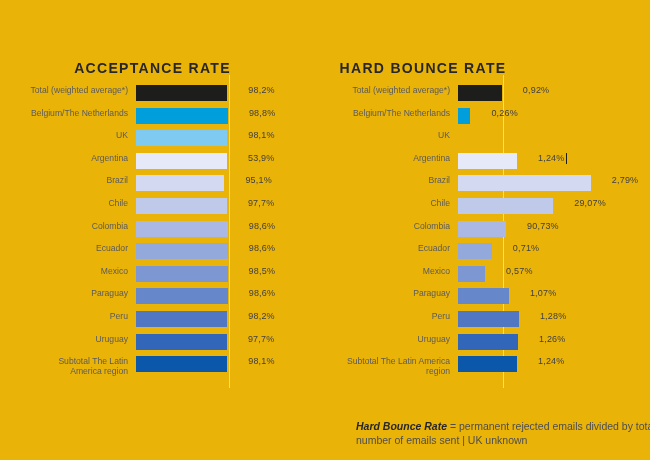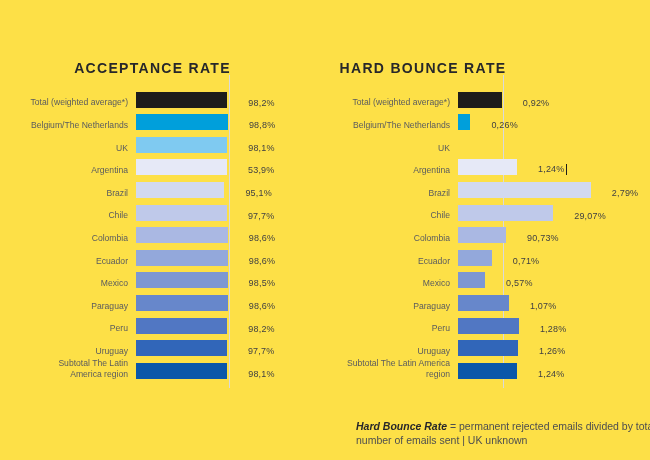--- a/index.html
+++ b/index.html
@@ -1,32 +1,32 @@
 <!DOCTYPE html>
 <html><head>
 <meta charset="utf-8">
 <style>
   html,body { margin:0; padding:0; background:#ffffff; }
   .canvas {
-    position:relative; width:650px; height:460px; background:#fde047;
+    position:relative; width:650px; height:460px; background:#eab308;
     font-family:"Liberation Sans", sans-serif; overflow:hidden;
   }
   .chart-title {
     position:absolute; top:48px; font-size:14px; font-weight:800;
     letter-spacing:1.3px; color:#27272a; text-align:center; white-space:nowrap;
   }
   #title-0 { left:30px;  width:245px; }
   #title-1 { left:323px; width:200px; }
   .gridline { position:absolute; top:75px; width:1px; height:313px; background:#d9d9dc; }
   #grid-0 { left:229px; }
   #grid-1 { left:503px; }
   .rows { position:absolute; top:85px; }
   #rows-0 { left:27px; }
   #rows-1 { left:344px; }
-  .row { display:flex; align-items:flex-end; height:22.6px; }
+  .row { display:flex; align-items:flex-start; height:22.6px; }
   .cat {
     width:101px; min-width:101px; margin-right:8px; text-align:right;
     font-size:8.6px; line-height:1.18; color:#5a5b5e;
   }
   #rows-1 .cat { width:106px; min-width:106px; }
   .bar { height:16px; flex:0 0 auto; }
   .val {
     font-size:9px; color:#404042; margin-left:21px; white-space:nowrap;
     letter-spacing:0.2px;
   }

